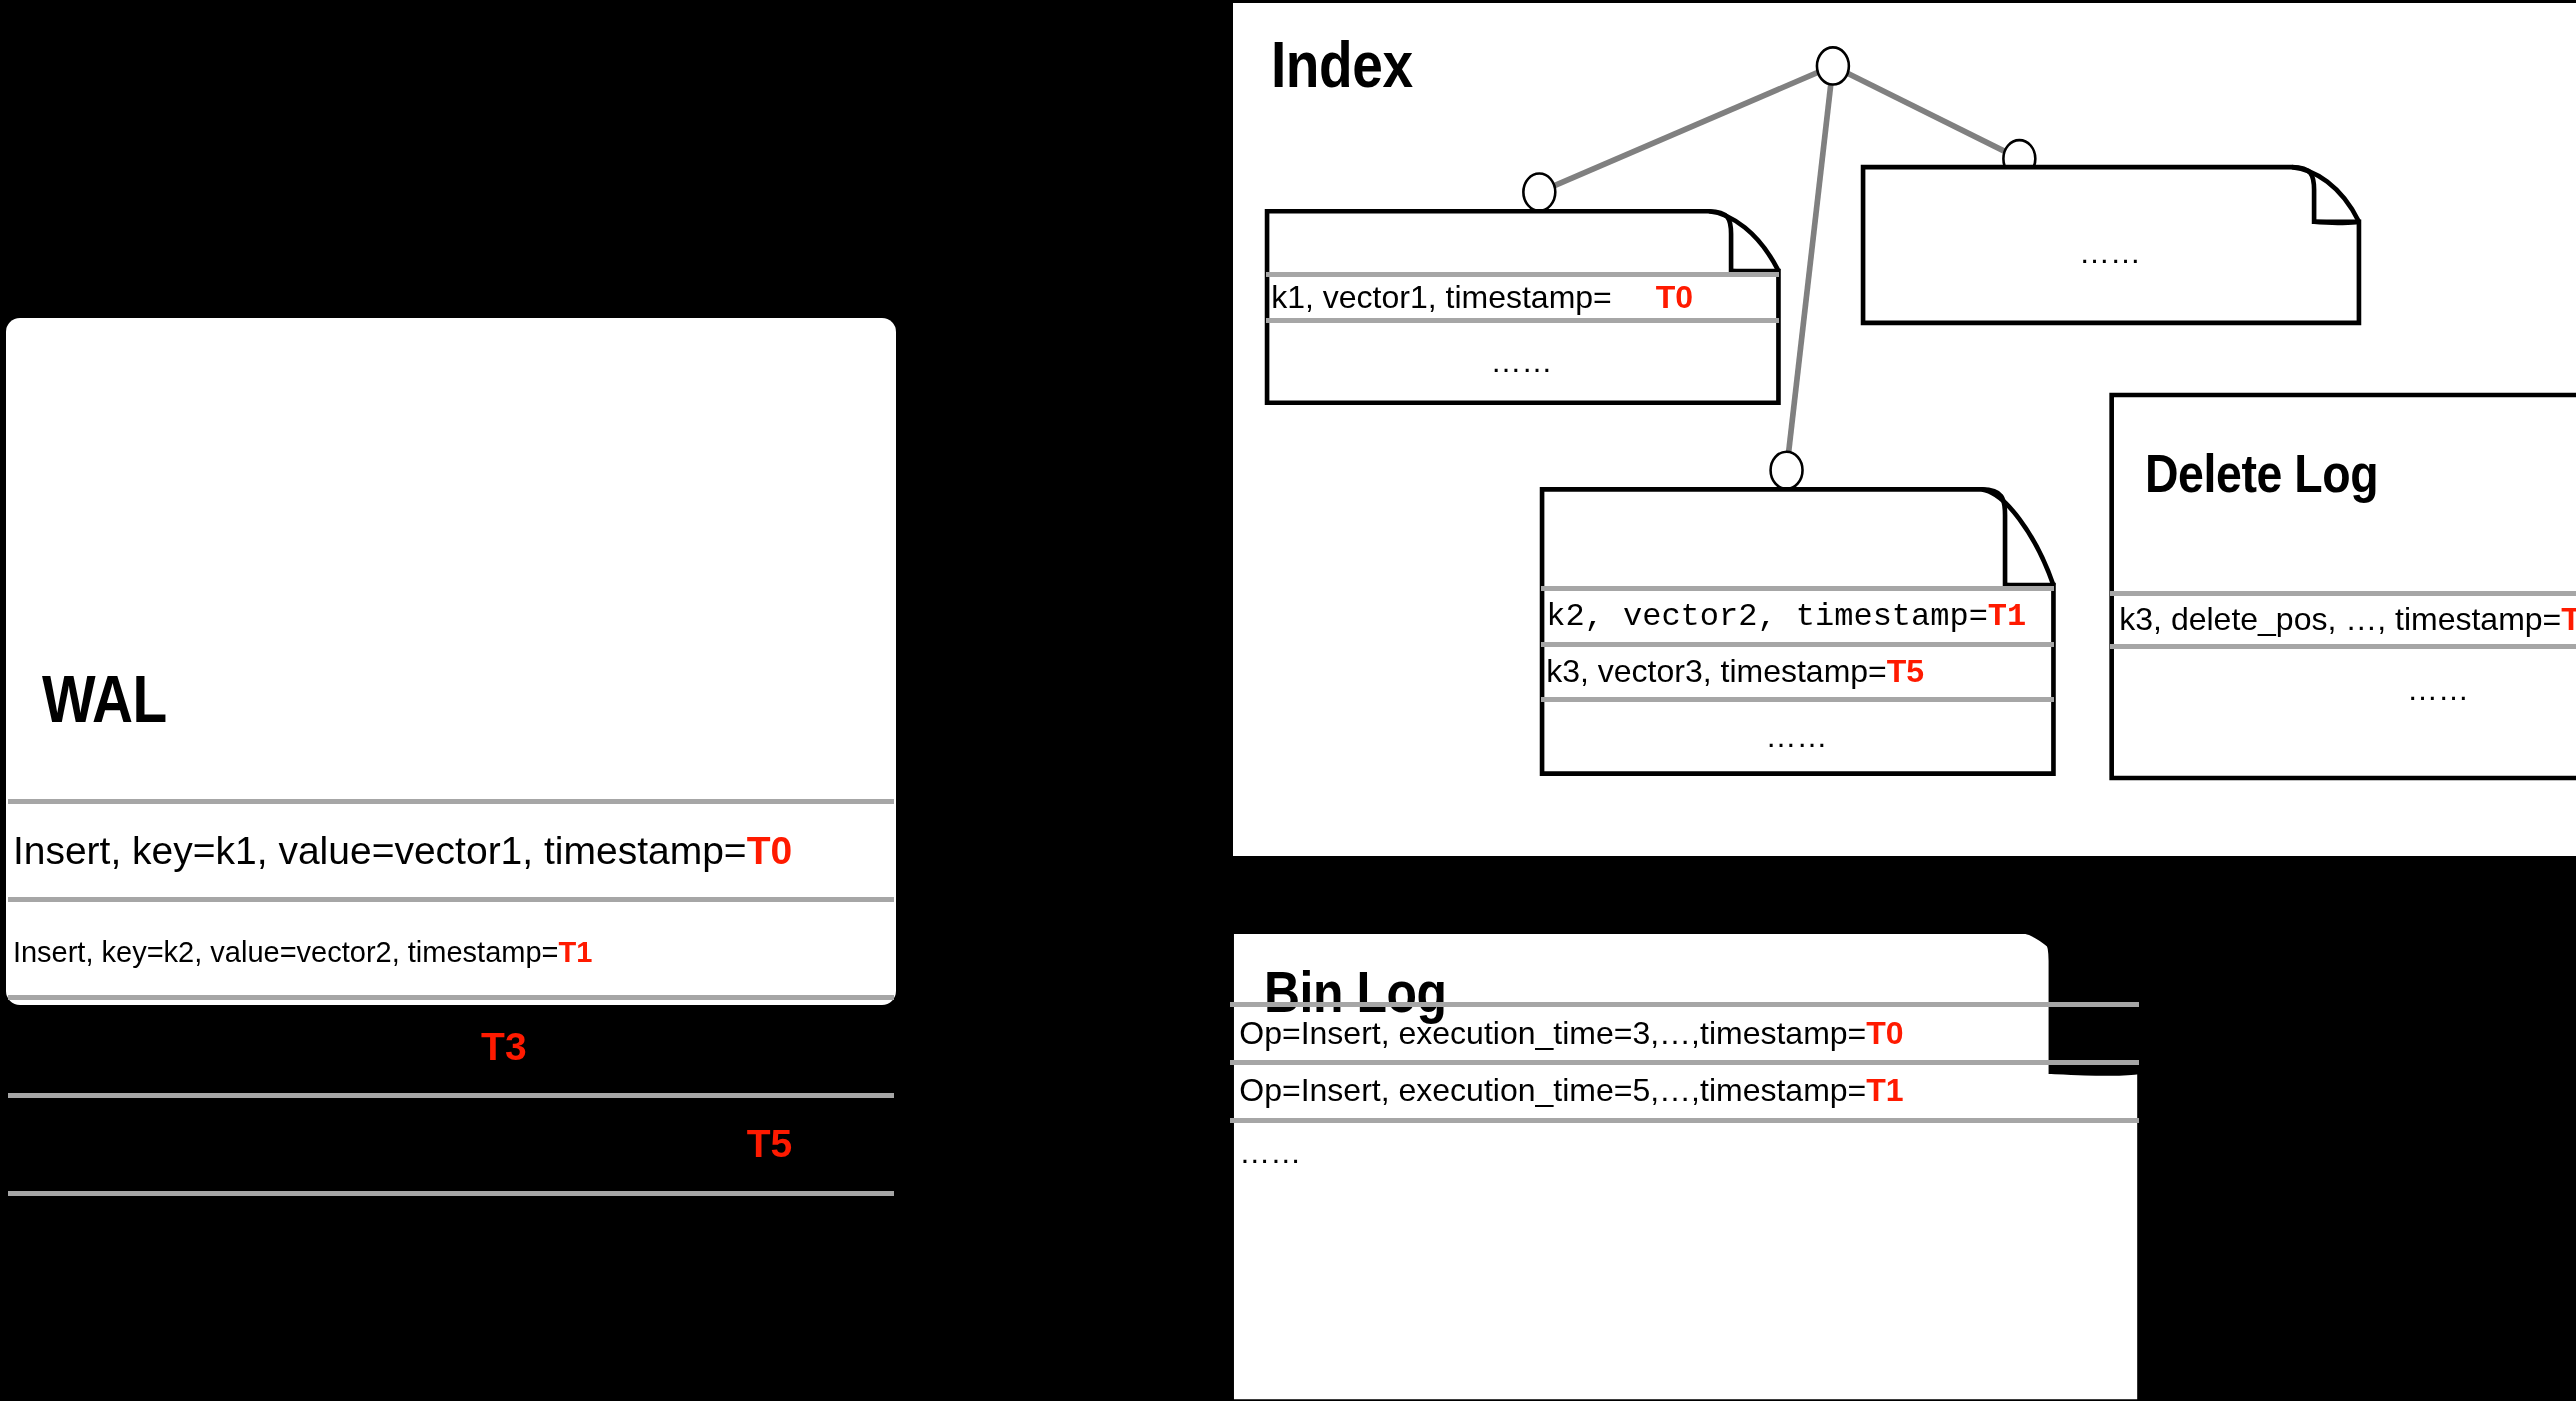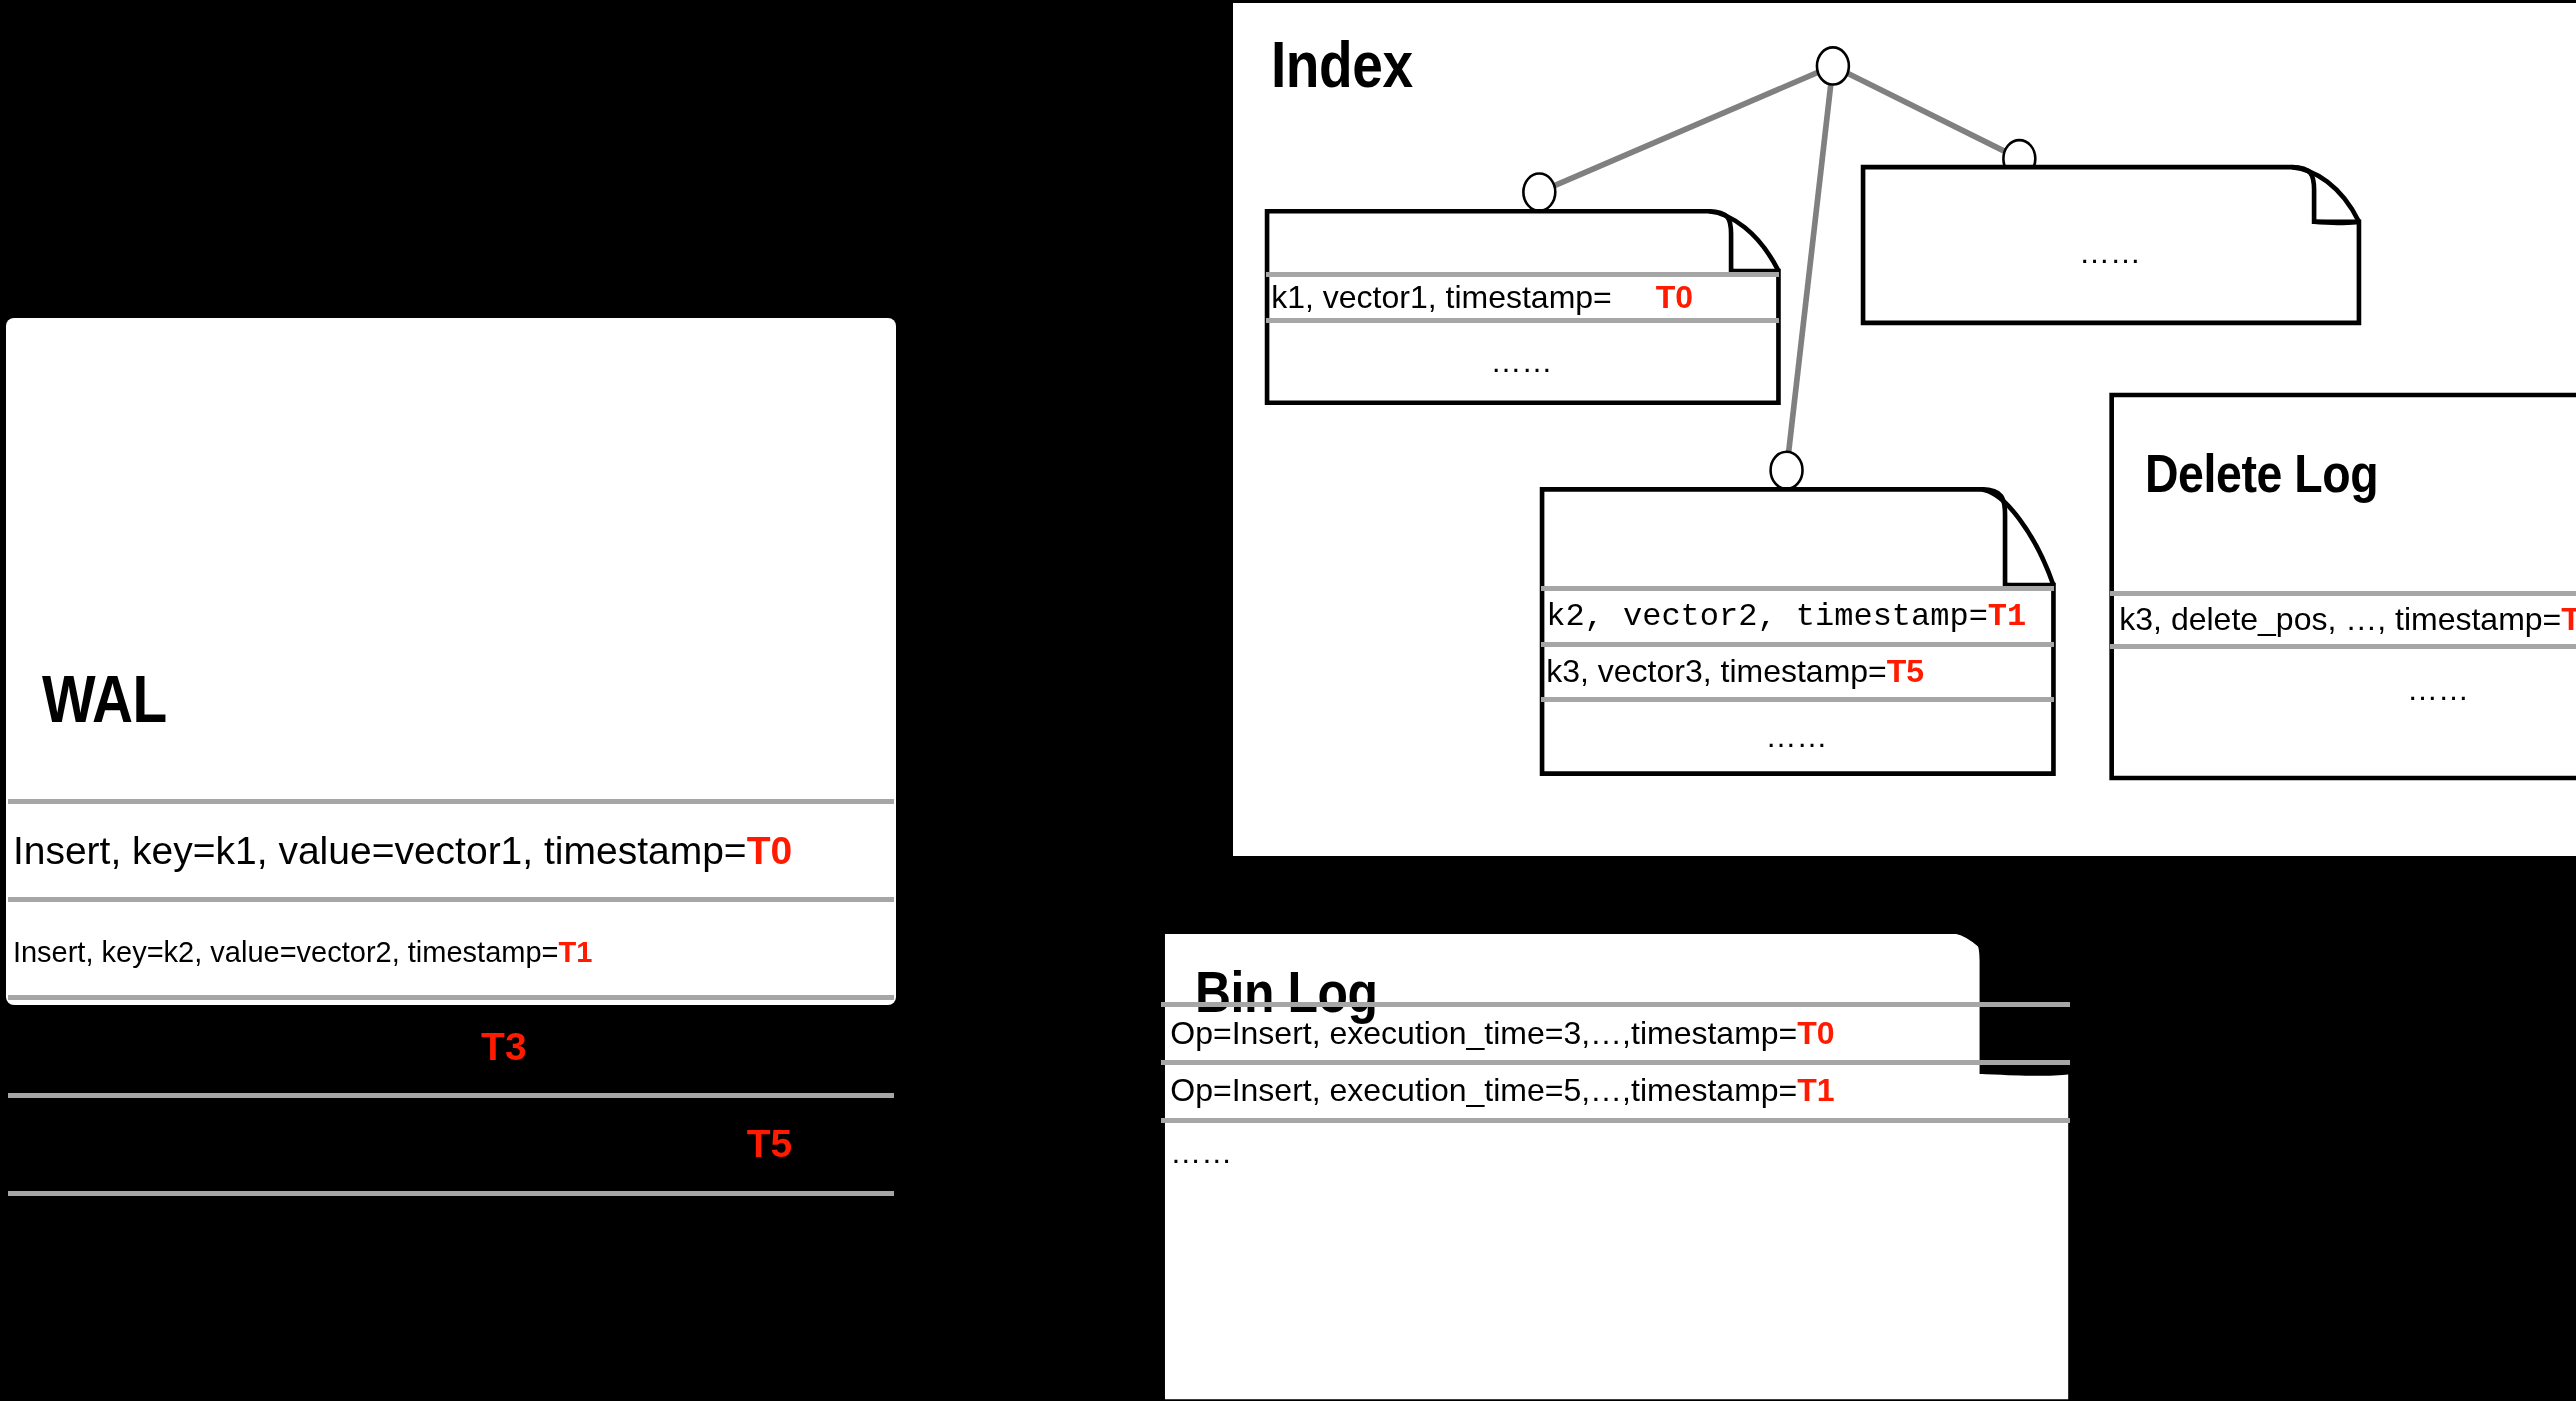--- a/index.html
+++ b/index.html
@@ -19,21 +19,21 @@
     overflow: hidden;
   }
 
   
   .panel {
     position: absolute;
     background: #ffffff;
     box-sizing: border-box;
   }
   .panel-rounded {
-    border-radius: 8px;
+    border-radius: 14px;
   }
   .panel-title {
     position: absolute;
     font-family: "Liberation Sans Narrow", "Liberation Sans", sans-serif;
     font-weight: bold;
     color: #000000;
     white-space: nowrap;
     letter-spacing: -0.5px;
     transform: scaleX(0.86);
     transform-origin: left center;
@@ -203,21 +203,21 @@
       <div class="row" style="left:10.3px; top:202px; width:644px; height:49px; font-size:32px;">
         <span>k3, delete_pos, …, timestamp=</span>
           <span class="ts">T3</span>
       </div>
       <div class="row" style="left:0px; top:256px; width:658px; height:82px; font-size:31px; justify-content:center;">
         <span>……</span>
       </div>
     </div>
   </div>
 
-  <div class="doccard" style="left:1160px; top:929px; width:992px; height:473px;">
+  <div class="doccard" style="left:1229px; top:929px; width:992px; height:473px;">
     <svg width="992" height="473" viewBox="0 0 1925 918" xmlns="http://www.w3.org/2000/svg">
       <path d="M4,4 H1545 C1590,4 1596,26 1596,62 L1596,276 H1768 L1768,918 H4 Z" fill="#ffffff" stroke="#000000" stroke-width="11"></path>
       <path d="M1545,4 C1598,14 1702,136 1768,276" fill="none" stroke="#000000" stroke-width="11"></path>
       <path d="M1596,276 C1668,279 1734,282 1768,276" fill="none" stroke="#000000" stroke-width="11"></path>
     </svg>
     <div class="doccard-inner">
       <div class="panel-title" style="left:35px; top:34px; font-size:58px; line-height:58px;">Bin Log</div>
 
       <div class="divider" style="left:1px; top:73px; width:909px; height:4.6px;"></div>
       <div class="divider" style="left:1px; top:131px; width:909px; height:4.6px;"></div>

